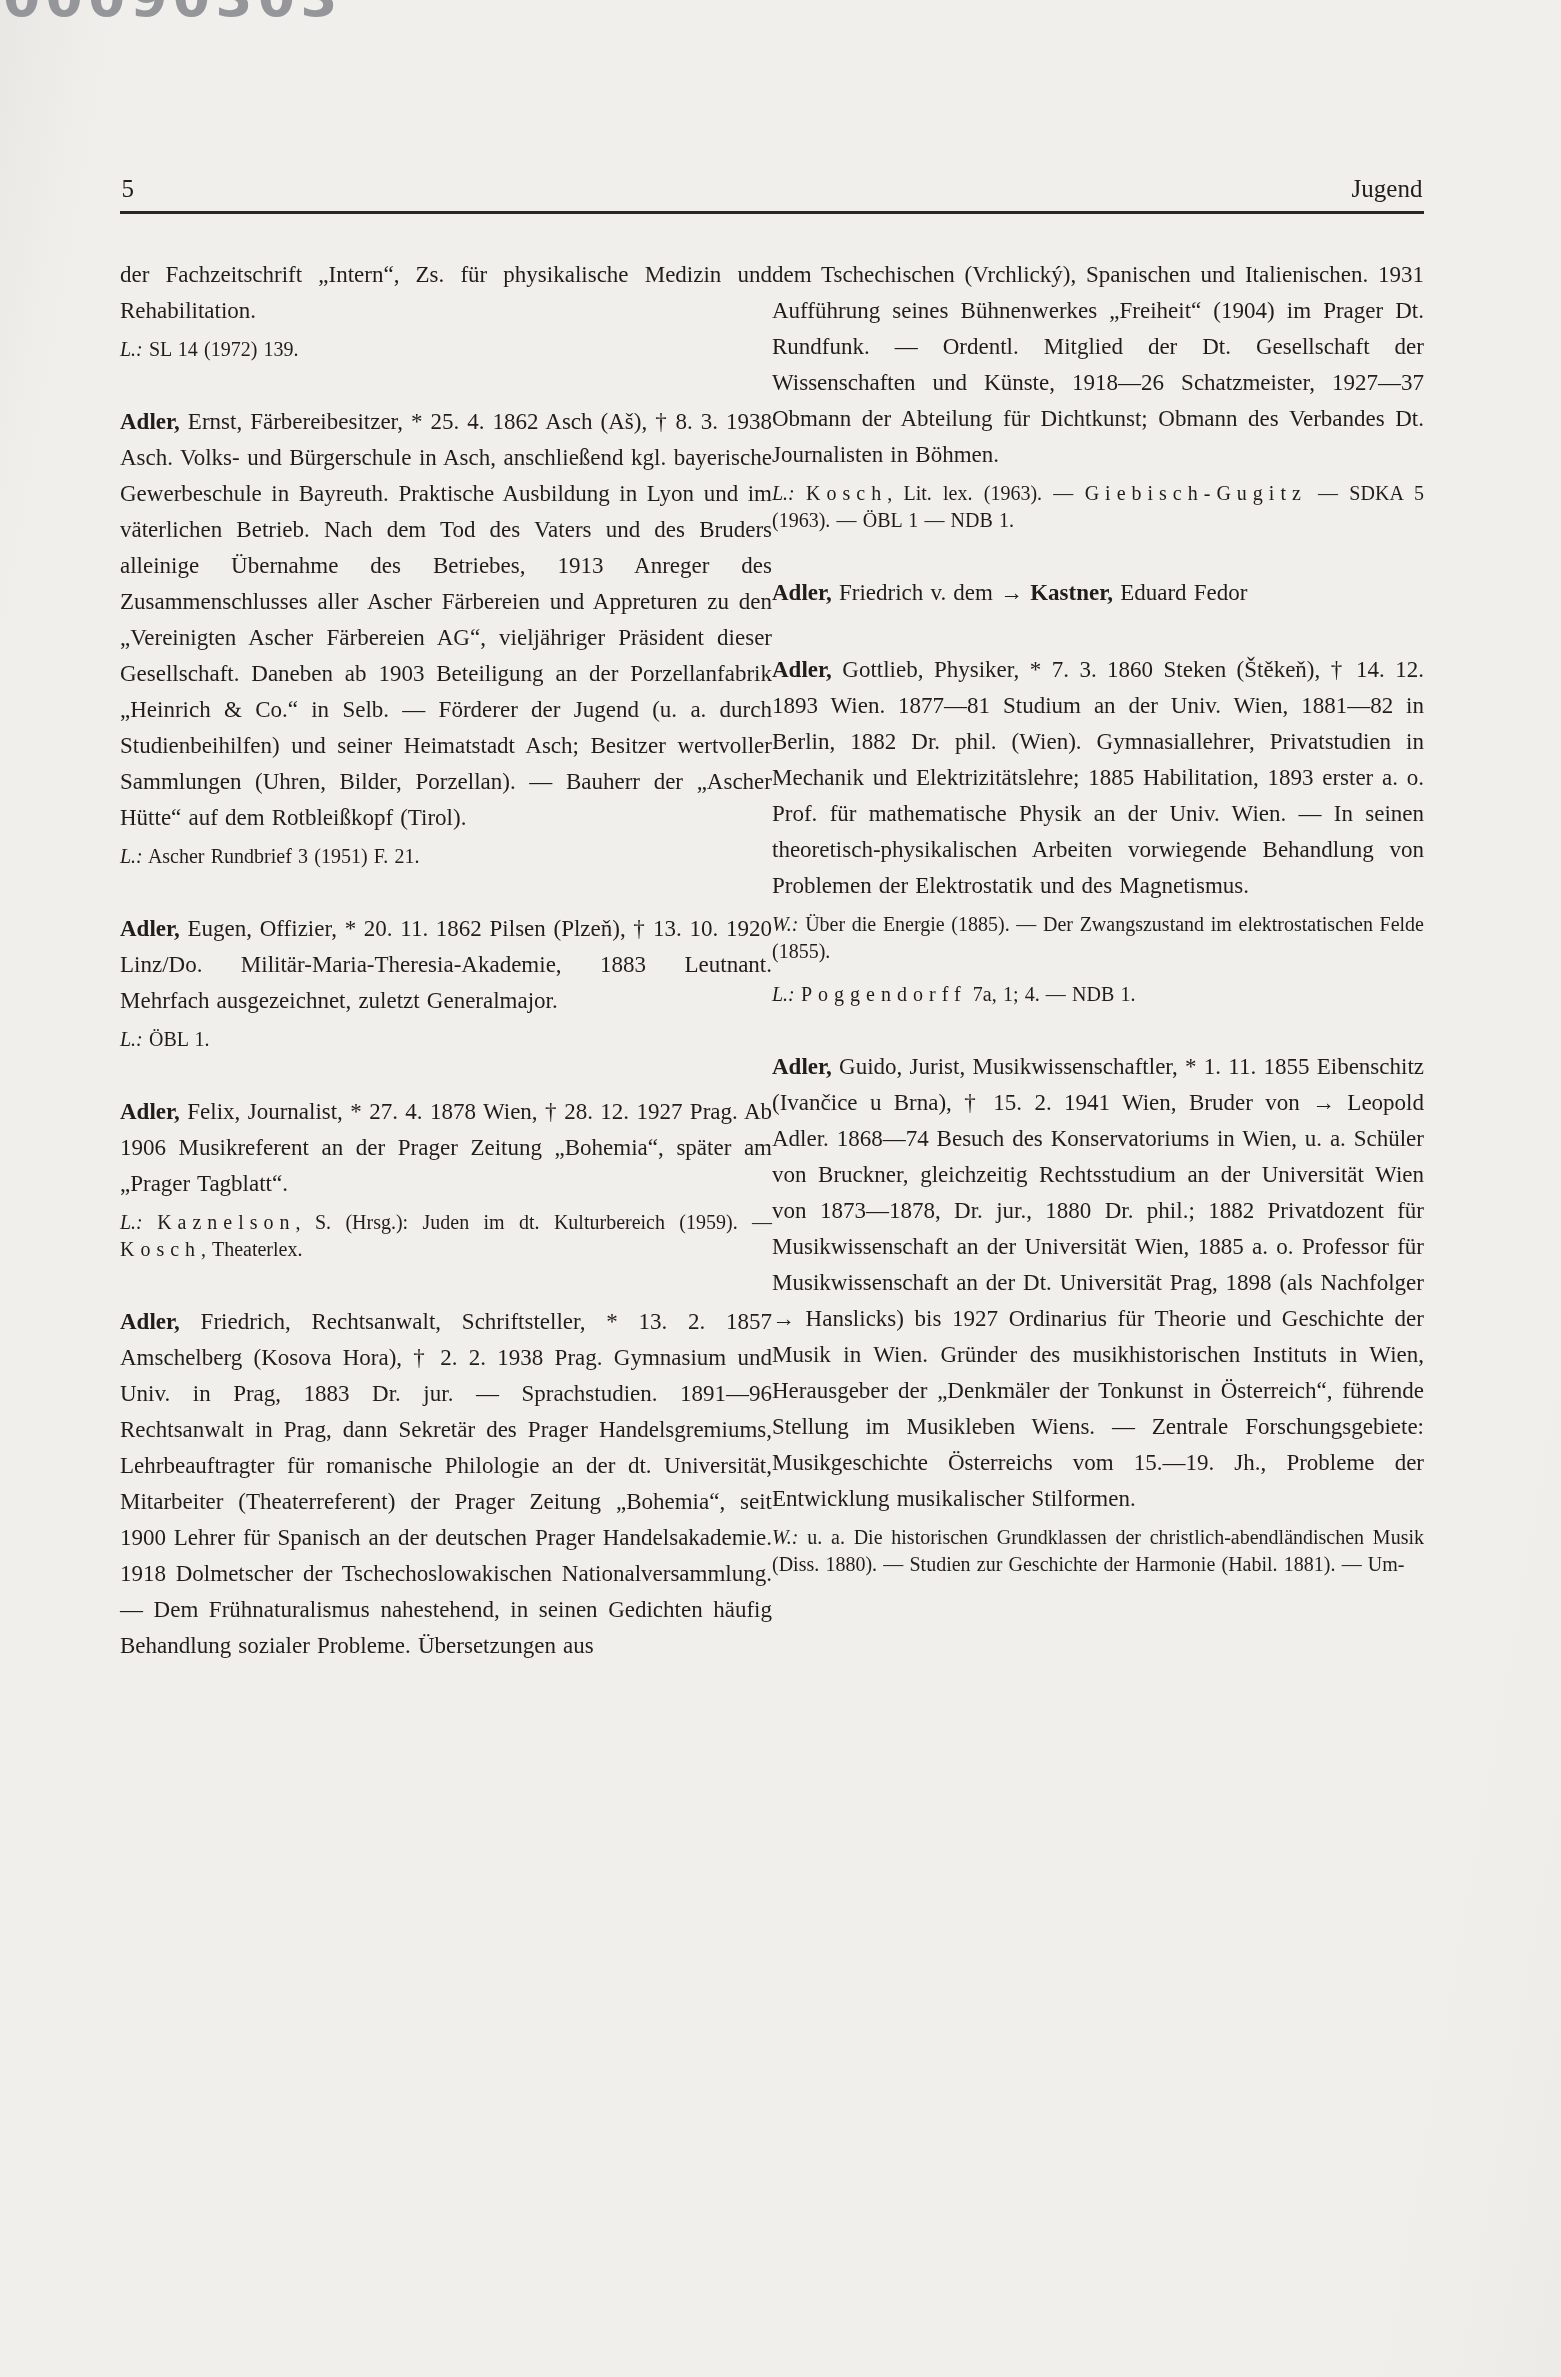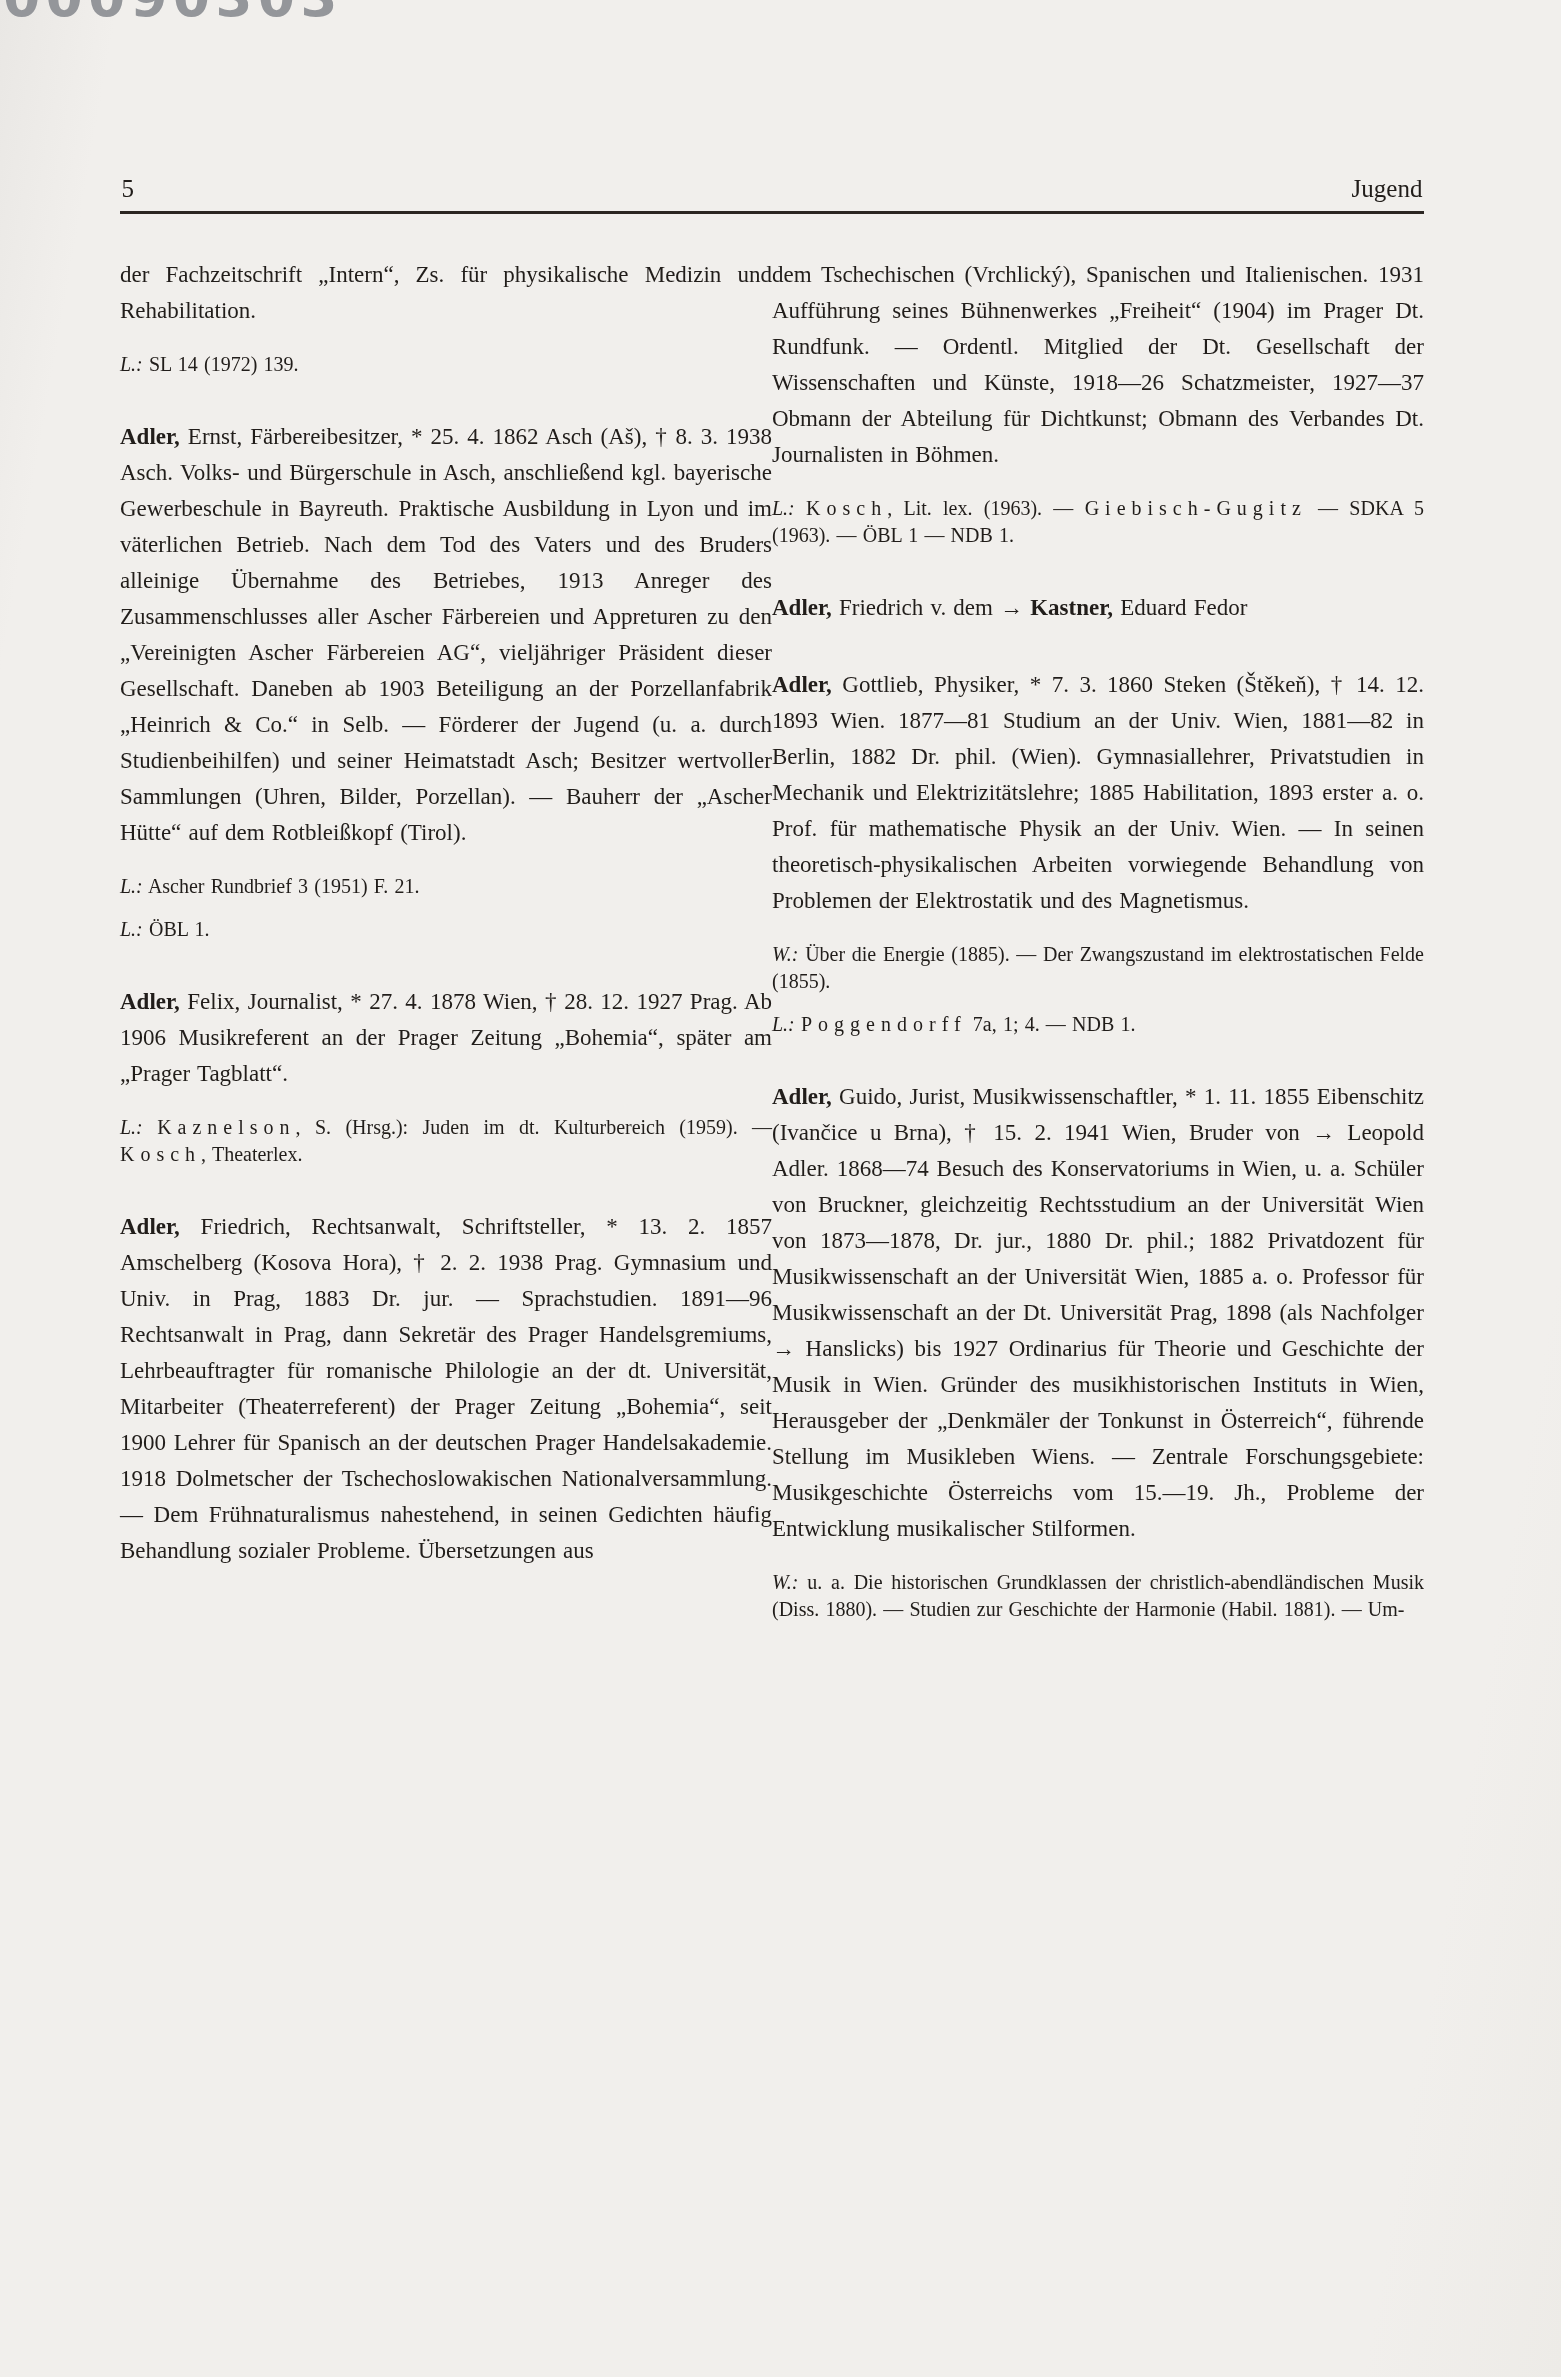--- a/index.html
+++ b/index.html
@@ -50,21 +50,21 @@
   .block {
     margin: 0;
     text-align: justify;
     font-size: 23px;
     line-height: 36px;
     word-spacing: 0.06em;
   }
   .col .block:first-child { margin-top: 0; }
   .kind-entry, .kind-crossref { margin-top: 41px; }
   .kind-bib {
-    margin-top: 22px;
+    margin-top: 7px;
     font-size: 20px;
     line-height: 27px;
   }
   .kind-bib + .kind-bib { margin-top: 16px; }
   .seg-b { font-weight: bold; }
   .seg-i { font-style: italic; }
   .seg-sp { letter-spacing: 0.3em; }
 </style>
 </head>
 <body>
@@ -76,20 +76,21 @@
       <span>5</span>
       <span>Jugend</span>
     </div>
     <div class="header-rule"></div>
     <div class="columns">
       <section class="col" id="col-left">
           <p class="block kind-continuation"><span>der Fachzeitschrift „Intern“, Zs. für physikalische Medizin und Rehabilitation.</span></p>
           <p class="block kind-bib"><span class="seg-i">L.:</span><span> SL 14 (1972) 139.</span></p>
           <p class="block kind-entry"><span class="seg-b">Adler,</span><span> Ernst, Färbereibesitzer, * 25. 4. 1862 Asch (Aš), † 8. 3. 1938 Asch. Volks- und Bürgerschule in Asch, anschließend kgl. bayerische Gewerbeschule in Bayreuth. Praktische Ausbildung in Lyon und im väterlichen Betrieb. Nach dem Tod des Vaters und des Bruders alleinige Übernahme des Betriebes, 1913 Anreger des Zusammenschlusses aller Ascher Färbereien und Appreturen zu den „Vereinigten Ascher Färbereien AG“, vieljähriger Präsident dieser Gesellschaft. Daneben ab 1903 Beteiligung an der Porzellanfabrik „Heinrich &amp; Co.“ in Selb. — Förderer der Jugend (u. a. durch Studienbeihilfen) und seiner Heimatstadt Asch; Besitzer wertvoller Sammlungen (Uhren, Bilder, Porzellan). — Bauherr der „Ascher Hütte“ auf dem Rotbleißkopf (Tirol).</span></p>
           <p class="block kind-bib"><span class="seg-i">L.:</span><span> Ascher Rundbrief 3 (1951) F. 21.</span></p>
+          <p class="block kind-entry"><span class="seg-b">Adler,</span><span> Eugen, Offizier, * 20. 11. 1862 Pilsen (Plzeň), † 13. 10. 1920 Linz/Do. Militär-Maria-Theresia-Akademie, 1883 Leutnant. Mehrfach ausgezeichnet, zuletzt Generalmajor.</span></p>
           <p class="block kind-bib"><span class="seg-i">L.:</span><span> ÖBL 1.</span></p>
           <p class="block kind-entry"><span class="seg-b">Adler,</span><span> Felix, Journalist, * 27. 4. 1878 Wien, † 28. 12. 1927 Prag. Ab 1906 Musikreferent an der Prager Zeitung „Bohemia“, später am „Prager Tagblatt“.</span></p>
           <p class="block kind-bib"><span class="seg-i">L.:</span><span> </span><span class="seg-sp">Kaznelson</span><span>, S. (Hrsg.): Juden im dt. Kulturbereich (1959). — </span><span class="seg-sp">Kosch</span><span>, Theaterlex.</span></p>
           <p class="block kind-entry"><span class="seg-b">Adler,</span><span> Friedrich, Rechtsanwalt, Schriftsteller, * 13. 2. 1857 Amschelberg (Kosova Hora), † 2. 2. 1938 Prag. Gymnasium und Univ. in Prag, 1883 Dr. jur. — Sprachstudien. 1891—96 Rechtsanwalt in Prag, dann Sekretär des Prager Handelsgremiums, Lehrbeauftragter für romanische Philologie an der dt. Universität, Mitarbeiter (Theaterreferent) der Prager Zeitung „Bohemia“, seit 1900 Lehrer für Spanisch an der deutschen Prager Handelsakademie. 1918 Dolmetscher der Tschechoslowakischen Nationalversammlung. — Dem Frühnaturalismus nahestehend, in seinen Gedichten häufig Behandlung sozialer Probleme. Übersetzungen aus</span></p>
         </section>
       <section class="col" id="col-right">
           <p class="block kind-continuation"><span>dem Tschechischen (Vrchlický), Spanischen und Italienischen. 1931 Aufführung seines Bühnenwerkes „Freiheit“ (1904) im Prager Dt. Rundfunk. — Ordentl. Mitglied der Dt. Gesellschaft der Wissenschaften und Künste, 1918—26 Schatzmeister, 1927—37 Obmann der Abteilung für Dichtkunst; Obmann des Verbandes Dt. Journalisten in Böhmen.</span></p>
           <p class="block kind-bib"><span class="seg-i">L.:</span><span> </span><span class="seg-sp">Kosch</span><span>, Lit. lex. (1963). — </span><span class="seg-sp">Giebisch-Gugitz</span><span> — SDKA 5 (1963). — ÖBL 1 — NDB 1.</span></p>
           <p class="block kind-crossref"><span class="seg-b">Adler,</span><span> Friedrich v. dem → </span><span class="seg-b">Kastner,</span><span> Eduard Fedor</span></p>
           <p class="block kind-entry"><span class="seg-b">Adler,</span><span> Gottlieb, Physiker, * 7. 3. 1860 Steken (Štěkeň), † 14. 12. 1893 Wien. 1877—81 Studium an der Univ. Wien, 1881—82 in Berlin, 1882 Dr. phil. (Wien). Gymnasiallehrer, Privatstudien in Mechanik und Elektrizitätslehre; 1885 Habilitation, 1893 erster a. o. Prof. für mathematische Physik an der Univ. Wien. — In seinen theoretisch-physikalischen Arbeiten vorwiegende Behandlung von Problemen der Elektrostatik und des Magnetismus.</span></p>

